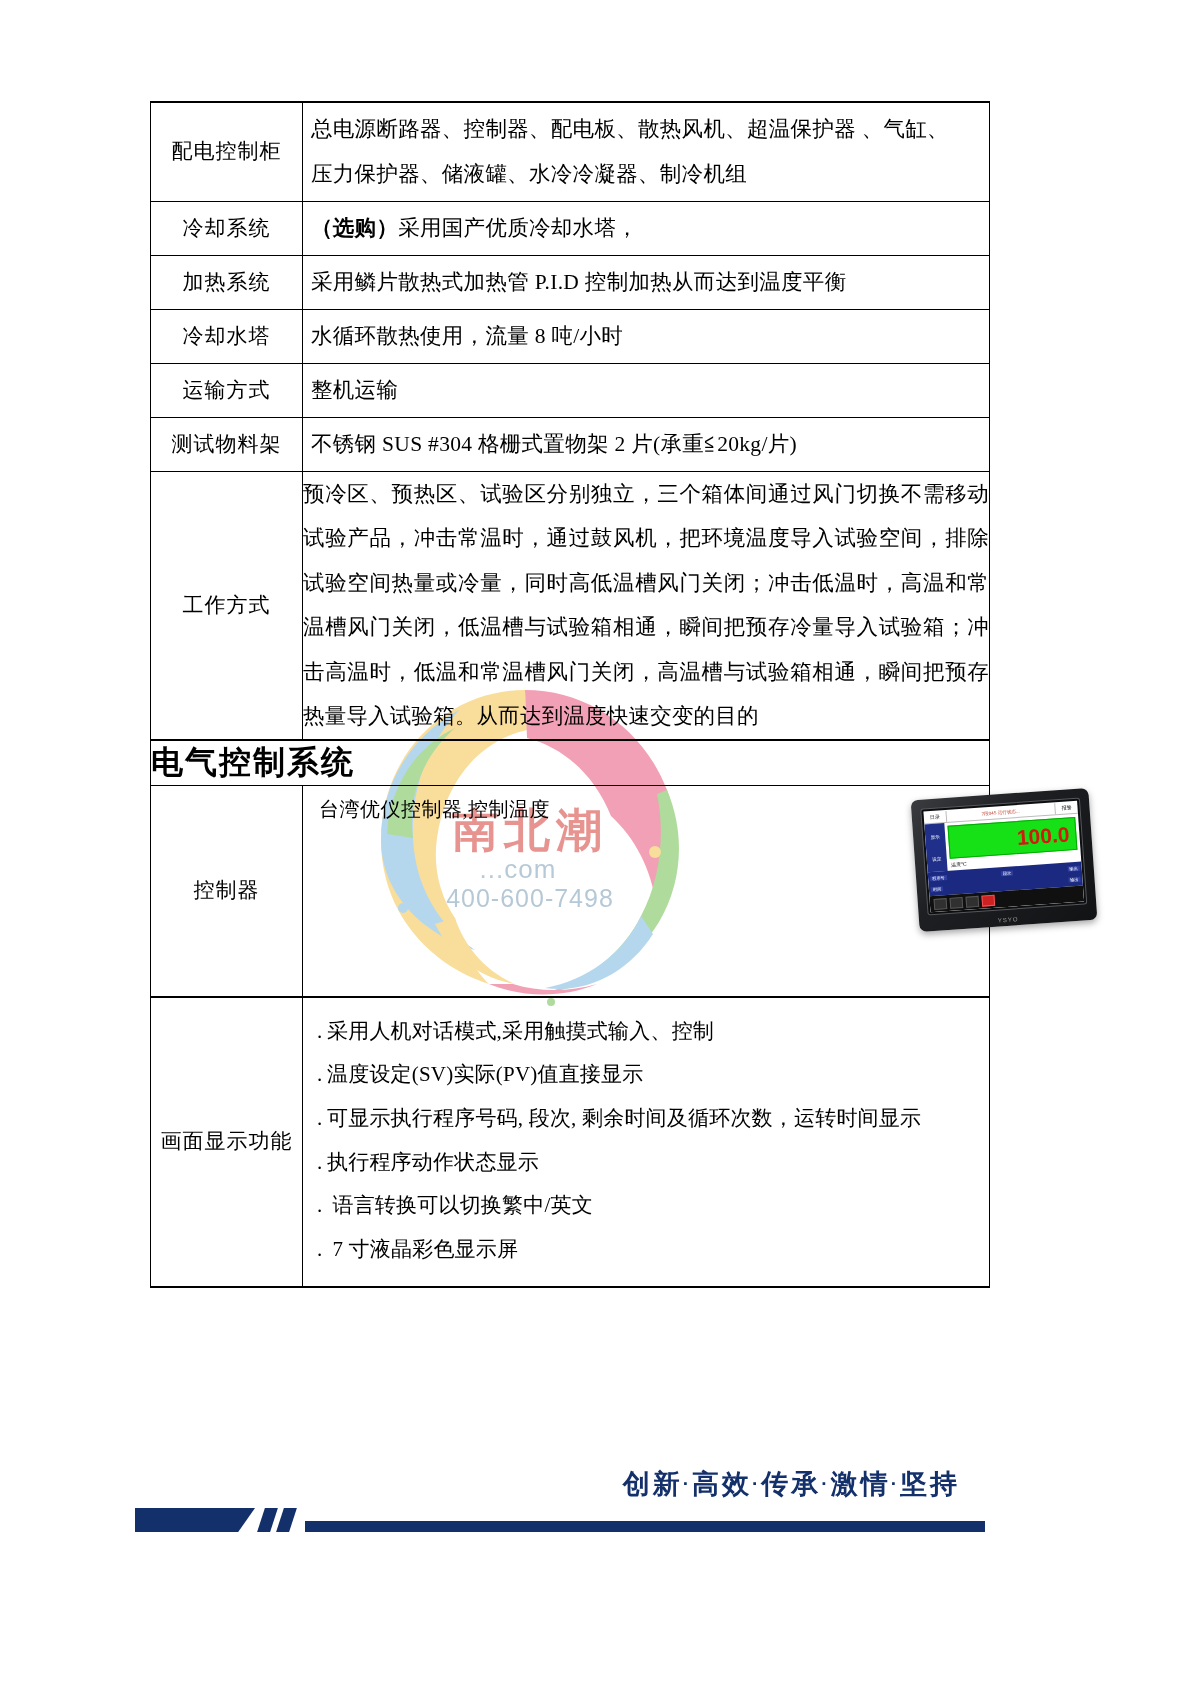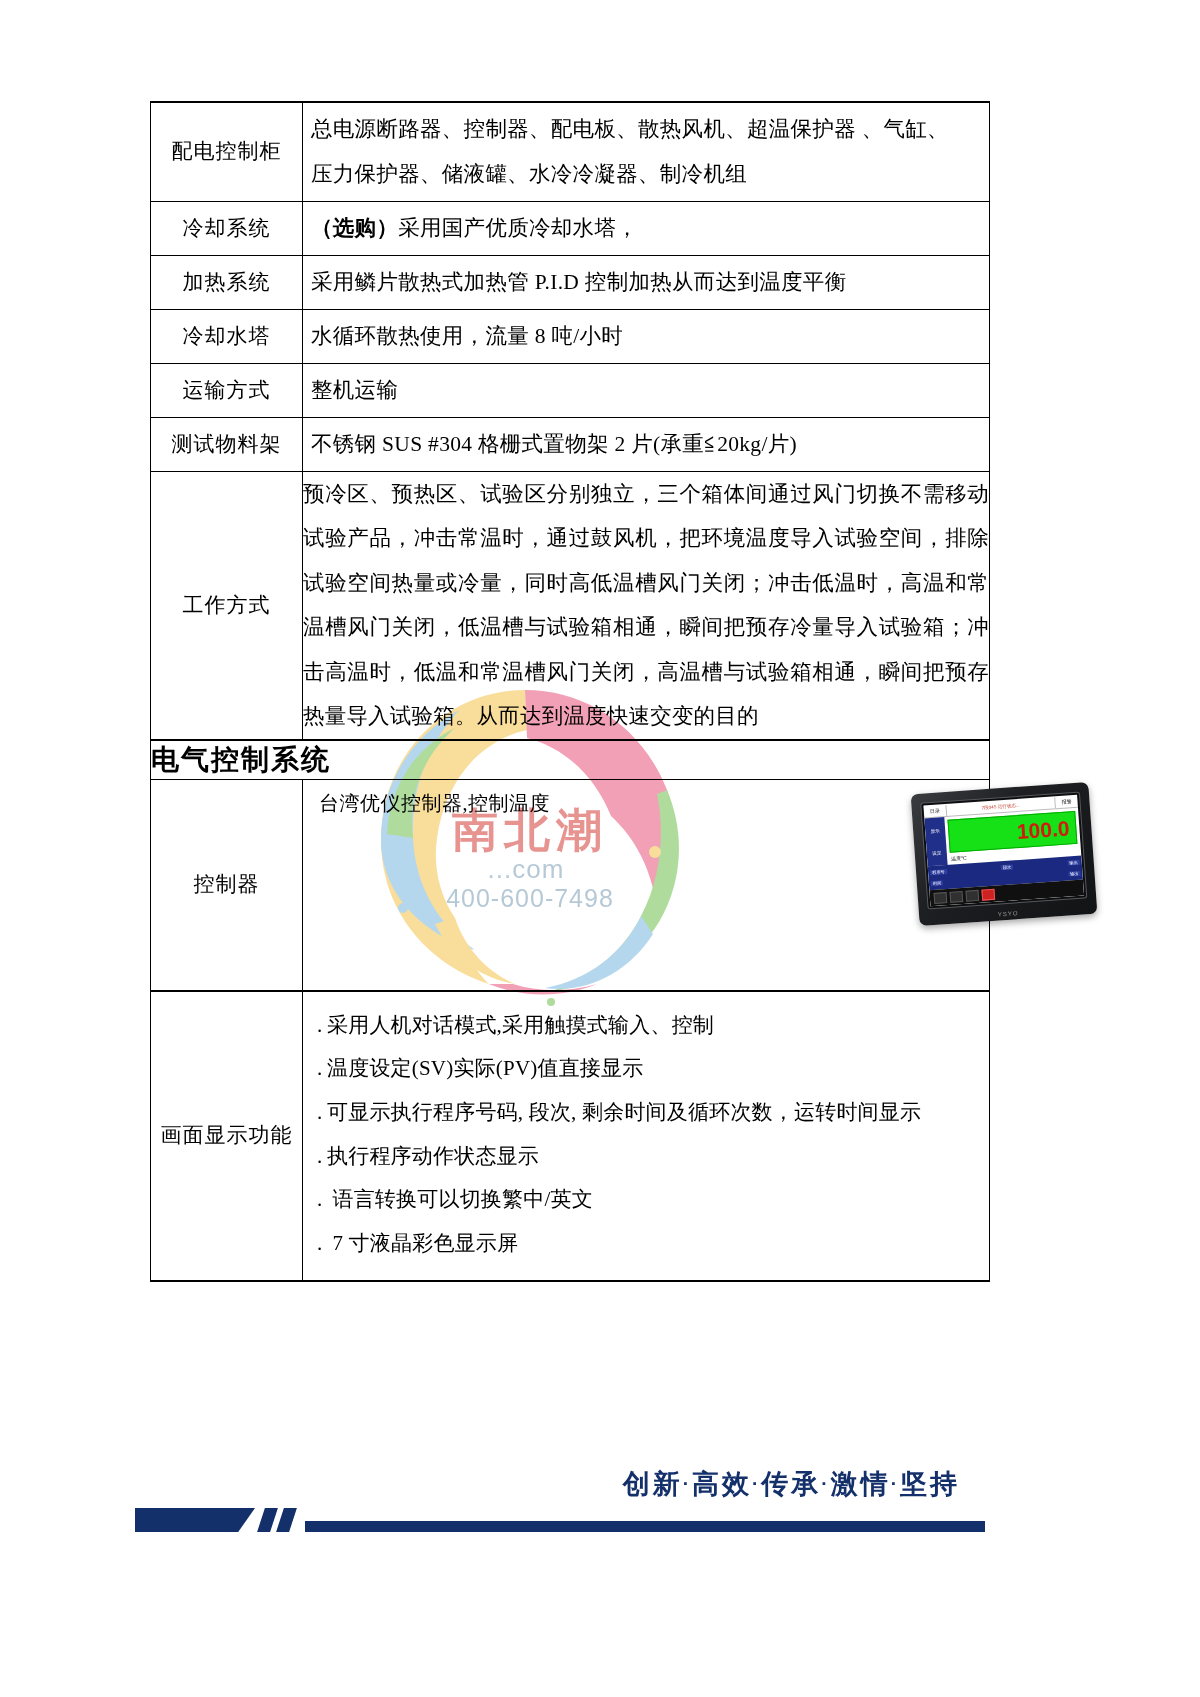--- a/index.html
+++ b/index.html
@@ -42,21 +42,21 @@
     text-align: center;
     font-family: "Liberation Serif", serif;
     font-weight: bold;
     font-size: 46px;
     letter-spacing: 6px;
     color: #d9534f;
     opacity: .62;
   }
   .wm-site {
     position: absolute;
-    left: 16px;
+    left: 8px;
     top: 182px;
     width: 310px;
     text-align: center;
     font-family: "Liberation Sans", sans-serif;
     font-size: 26px;
     color: #9fb8c9;
     opacity: .75;
     letter-spacing: 1px;
   }
   .wm-tel {
@@ -115,21 +115,21 @@
   .para {
     font-size: 21.5px;
     line-height: 2.07;
     padding: 16px 14px 16px 16px;
     text-align: justify;
     letter-spacing: .2px;
   }
 
   
   .section-head {
-    font-size: 28px;
+    font-size: 32px;
     font-weight: bold;
     letter-spacing: 2px;
     padding: 12px 0 12px 18px;
     font-family: "Liberation Sans", "DejaVu Sans", sans-serif;
   }
 
   
   .ctrl-cell {
     position: relative;
     height: 210px;

